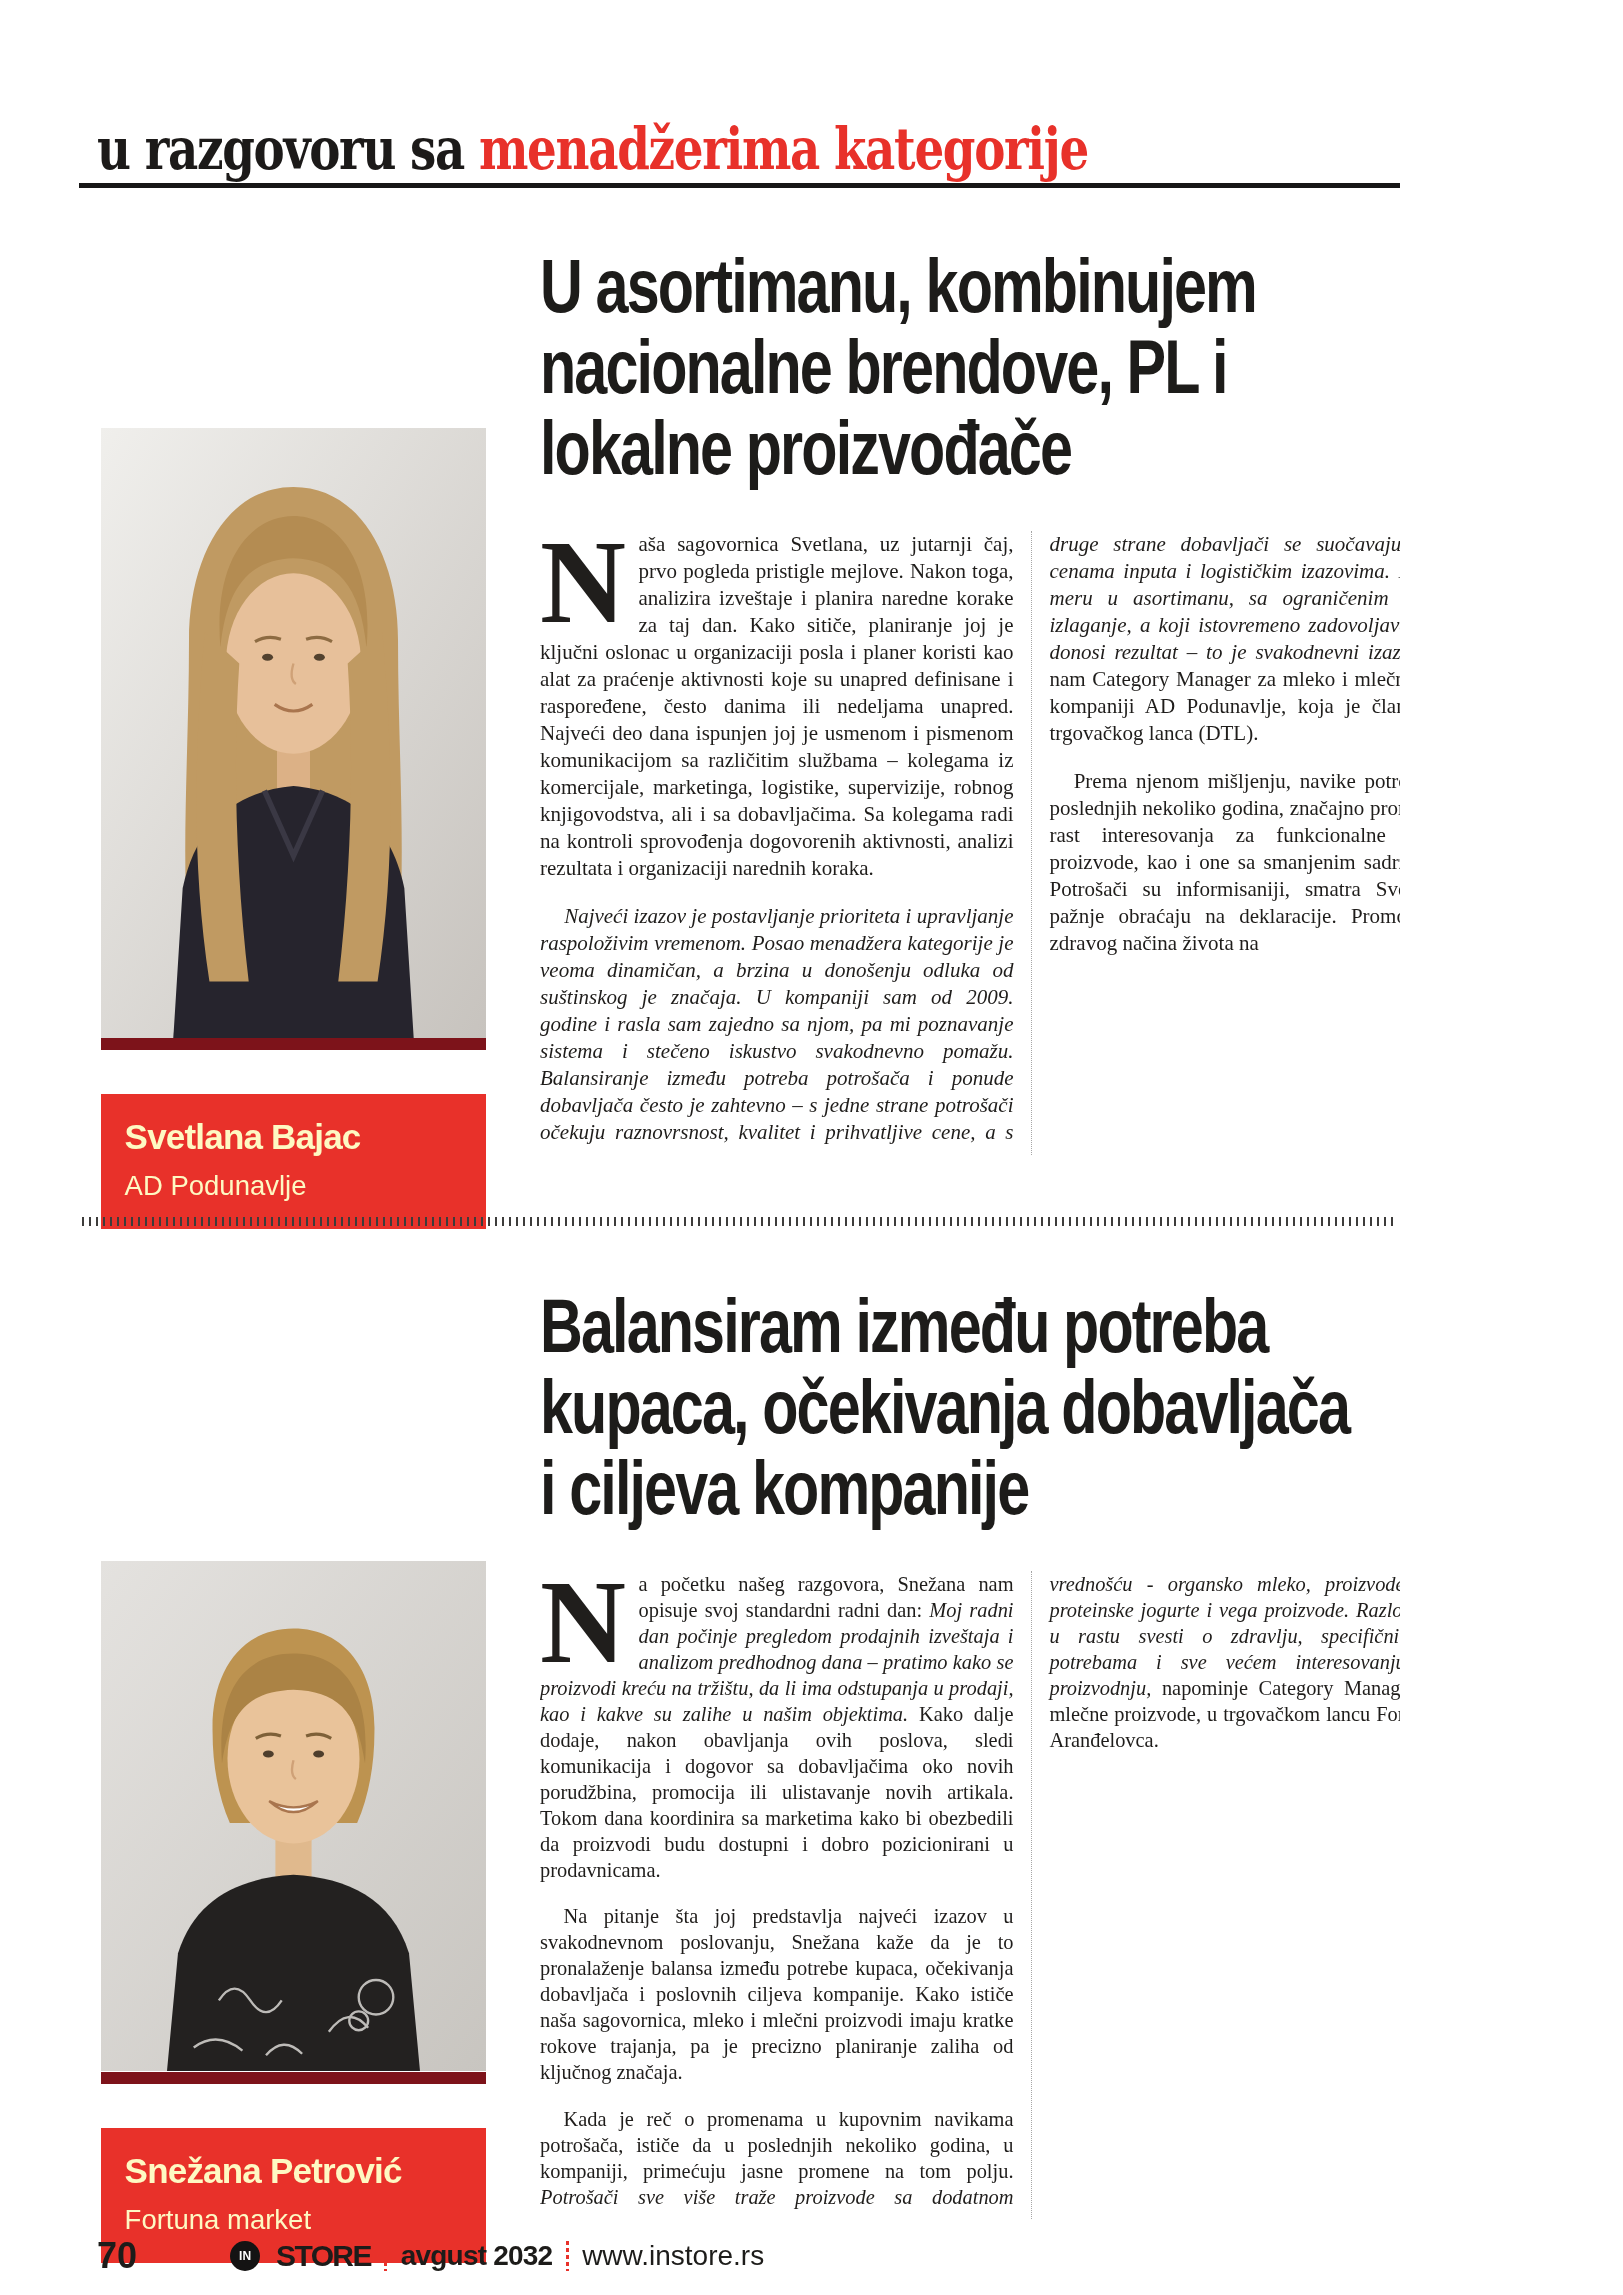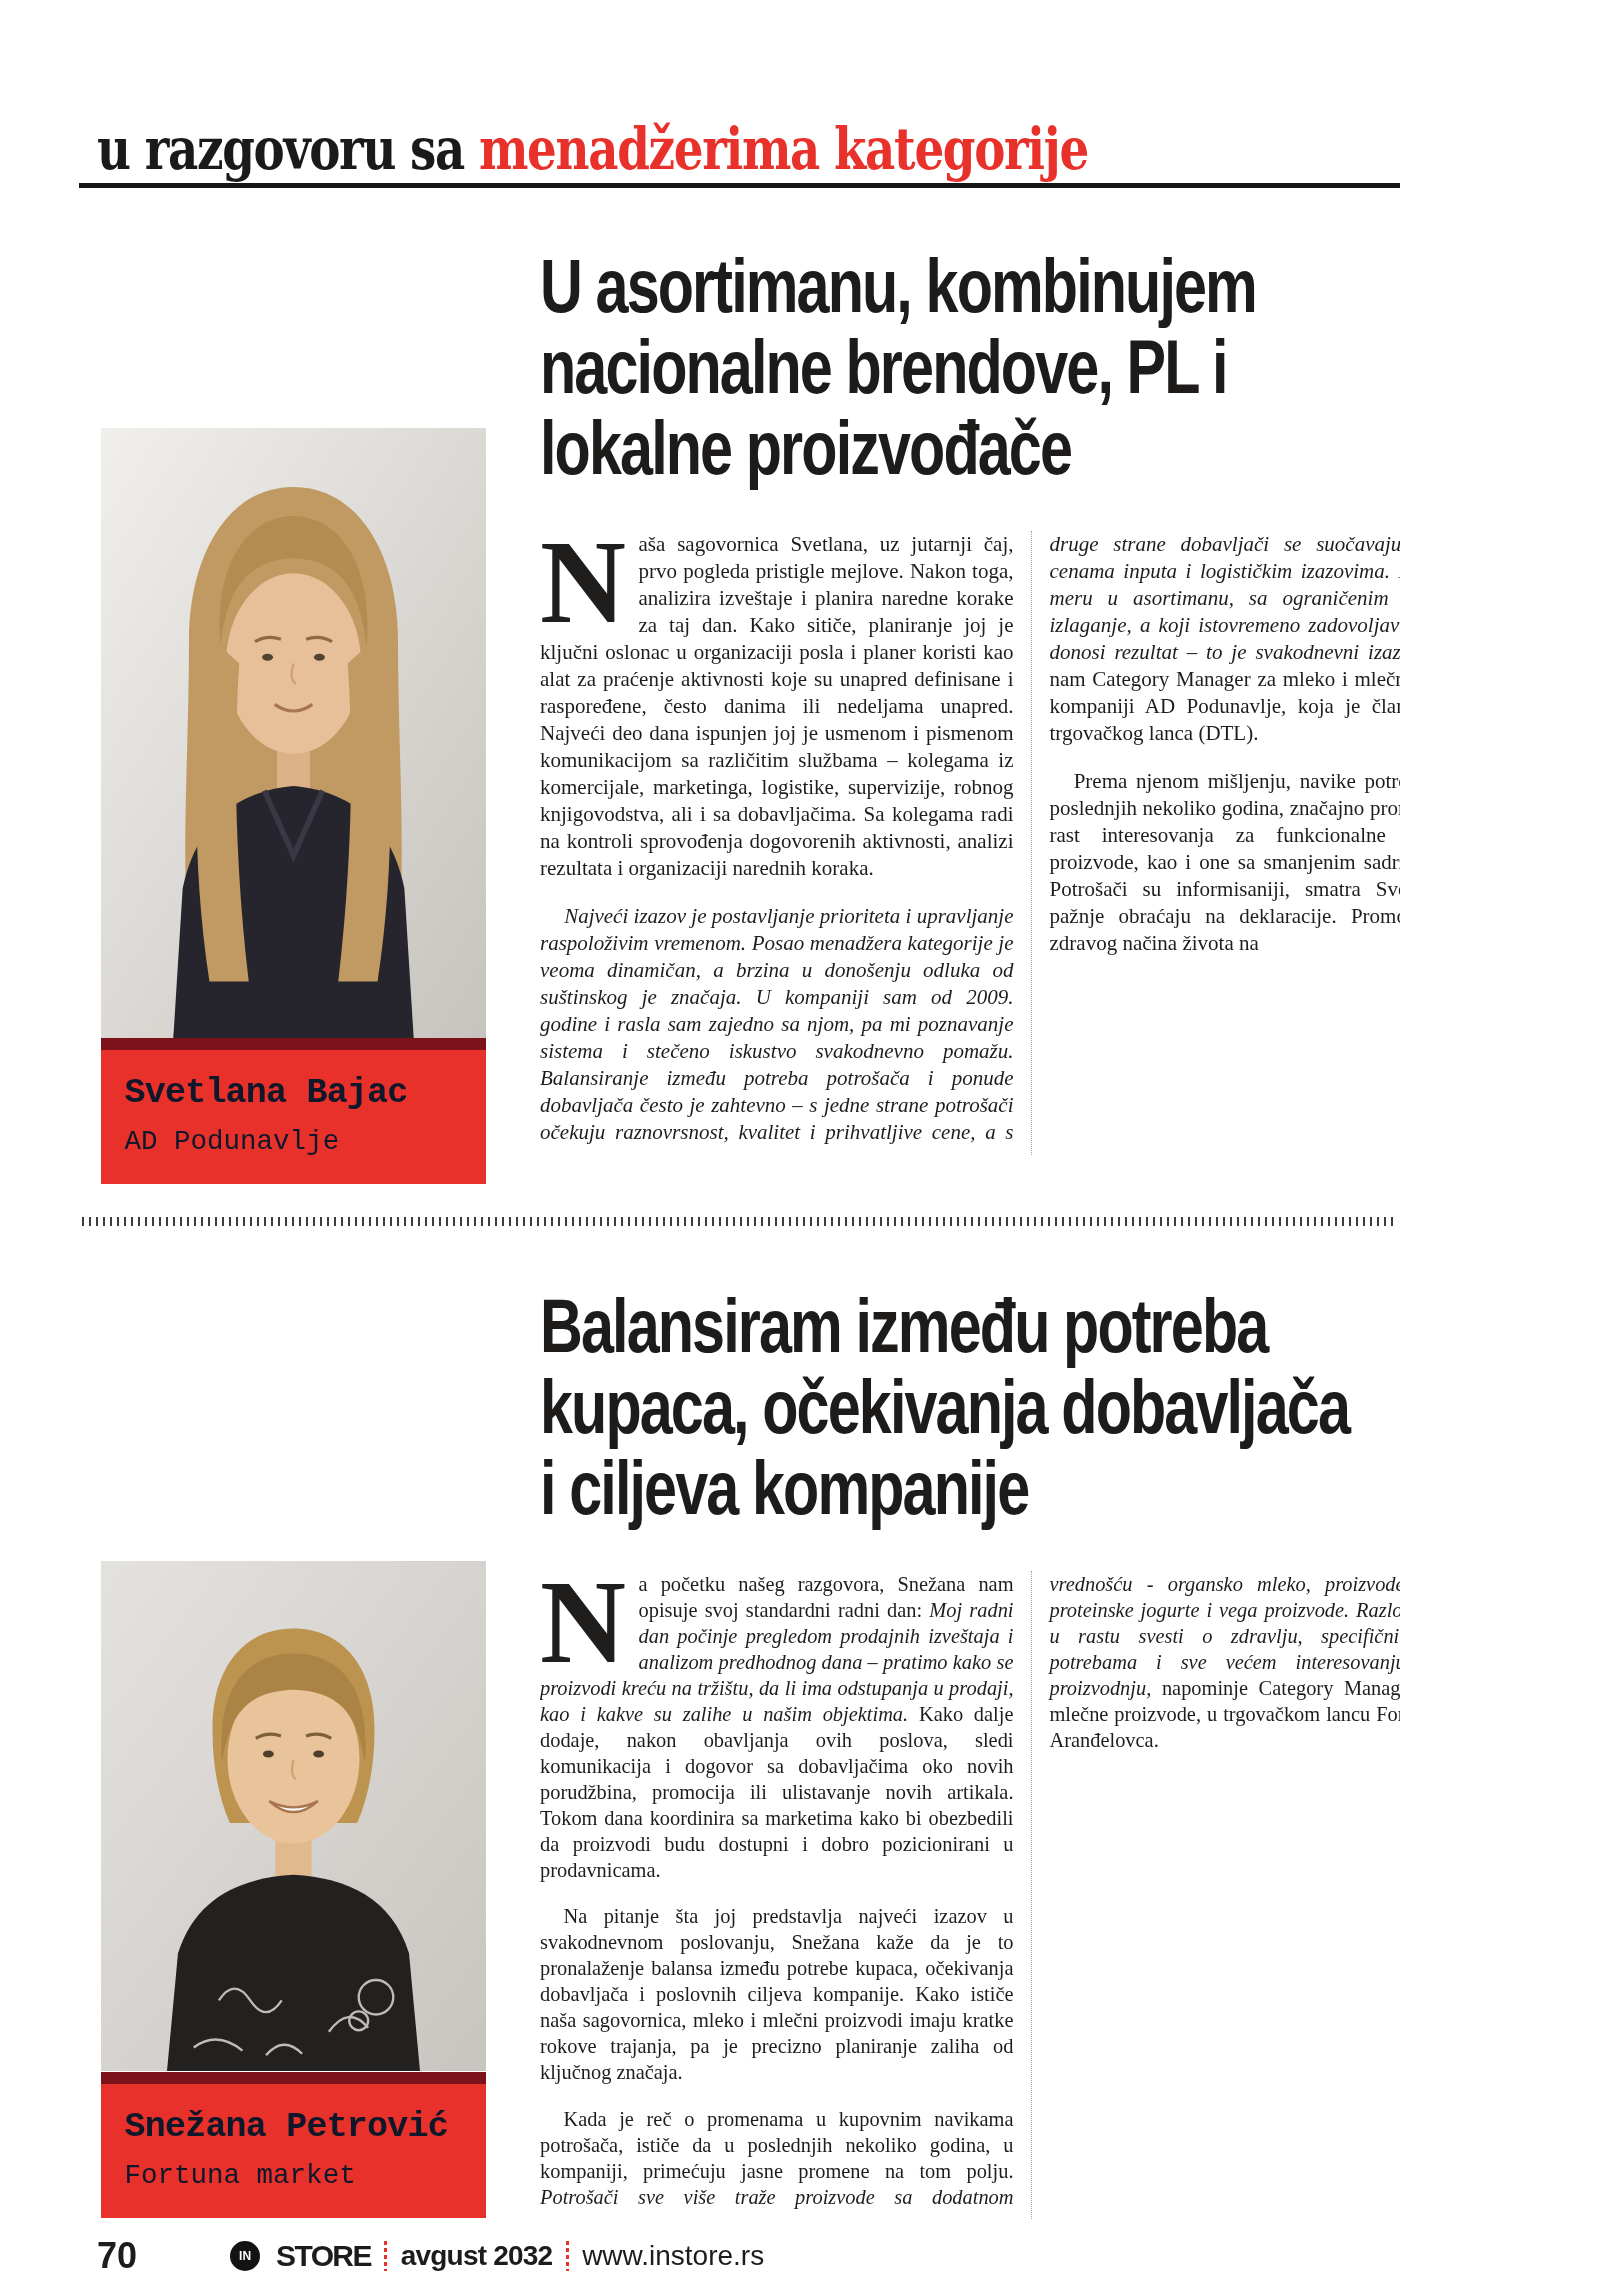--- a/index.html
+++ b/index.html
@@ -31,21 +31,21 @@
   
   .photo { position:absolute; left:101px; width:385px; overflow:hidden; background:#d8d6d2; }
   #photo1 { top:428px; height:610px; }
   #photo2 { top:1561px; height:510px; }
   .photo svg { display:block; width:100%; height:100%; }
 
   
   .name-label { position:absolute; left:101px; width:385px; }
   #label1 { top:1038px; } #label2 { top:2072px; }
   .label-strip { height:11.8px; background:#7d131a; }
-  .label-box { background:#e8312a; color:#0f172a; font-family:Liberation Mono, monospace; padding:23.6px 15.7px 27px 23.6px; }
+  .label-box { background:#e8312a; color:#fef9c3; font-family:Liberation Sans, sans-serif; padding:23.6px 15.7px 27px 23.6px;margin-top:44px; }
   .label-name { font-size:35px; font-weight:700; letter-spacing:-0.8px; }
   .label-company { font-size:27.5px; font-weight:400; margin-top:12.6px; }
 
   
   .article-body {
     position:absolute; left:540px; width:983px;
     column-count:2; column-gap:36px; column-rule:1.6px dotted #a6a6a6;
     column-fill:auto; overflow:hidden; text-align:justify;
   }
   #body1 { top:531px; height:624px; font-size:21px; line-height:27px; }

